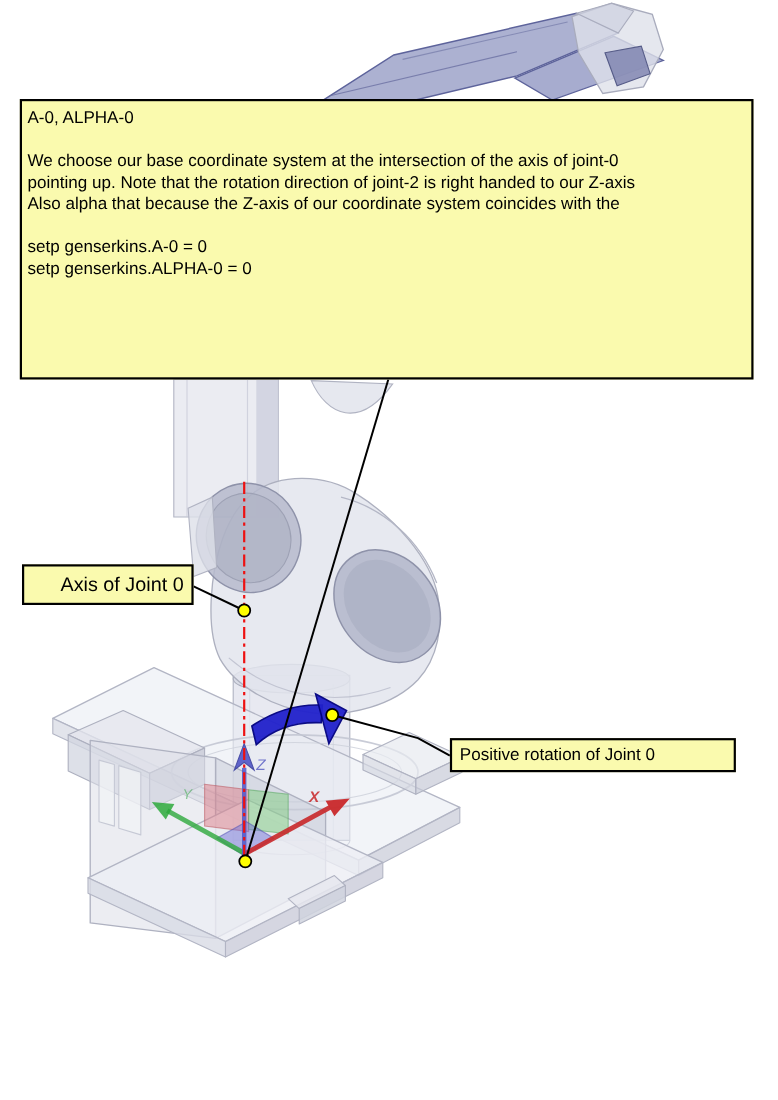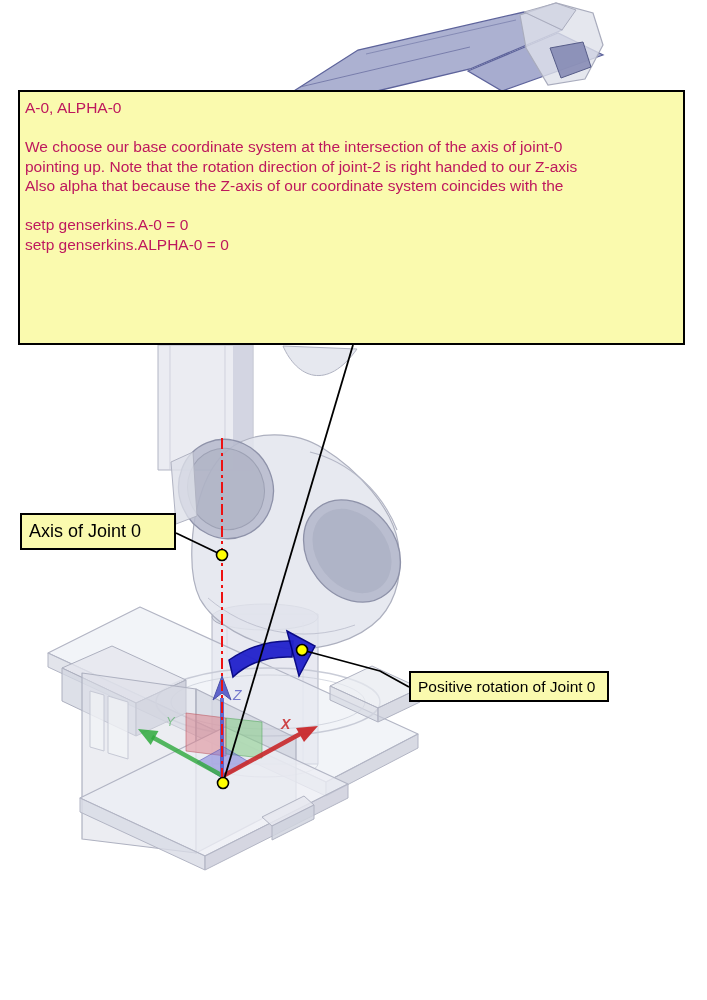--- a/index.html
+++ b/index.html
@@ -1,27 +1,27 @@
 <!DOCTYPE html>
 <html><head>
 <meta charset="utf-8">
 <style>
   html,body{margin:0;padding:0;background:#ffffff;}
   .canvas{position:relative;width:707px;height:1000px;background:#ffffff;
           font-family:"Liberation Sans",sans-serif;overflow:hidden;}
   .canvas svg{position:absolute;left:0;top:0;}
   .info-box{position:absolute;left:18px;top:90px;width:667px;height:255px;
             background:#fafaae;border:2px solid #000;box-sizing:border-box;
-            padding:6px 5px 6px 5px;color:#be185d;overflow:hidden;}
+            padding:6px 5px 6px 5px;color:#000000;overflow:hidden;}
   .info-line{font-size:15.5px;line-height:19.5px;min-height:19.5px;white-space:pre;}
   .callout{position:absolute;background:#fafaae;border:2px solid #000;
            box-sizing:border-box;color:#000;display:flex;align-items:center;
            padding:0 7px;white-space:nowrap;}
-  .callout-axis{left:20px;top:513px;width:156px;height:37px;font-size:18px;}
-  .callout-rotation{left:409px;top:671px;width:200px;height:31px;font-size:15.5px;}
+  .callout-axis{left:20px;top:513px;width:156px;height:37px;font-size:18px;justify-content:flex-end;}
+  .callout-rotation{left:409px;top:671px;width:260px;height:31px;font-size:15.5px;}
 </style>
 </head>
 <body>
 
 <div class="canvas">
 
 <svg width="707" height="1000" viewBox="0 0 707 1000">
 
   <g>
     <path d="M286,96 L358,50 L524,12 L562,30 L470,69 L352,97 Z" fill="#979dc6" fill-opacity="0.8" stroke="#5d639b" stroke-width="1.3"></path>

